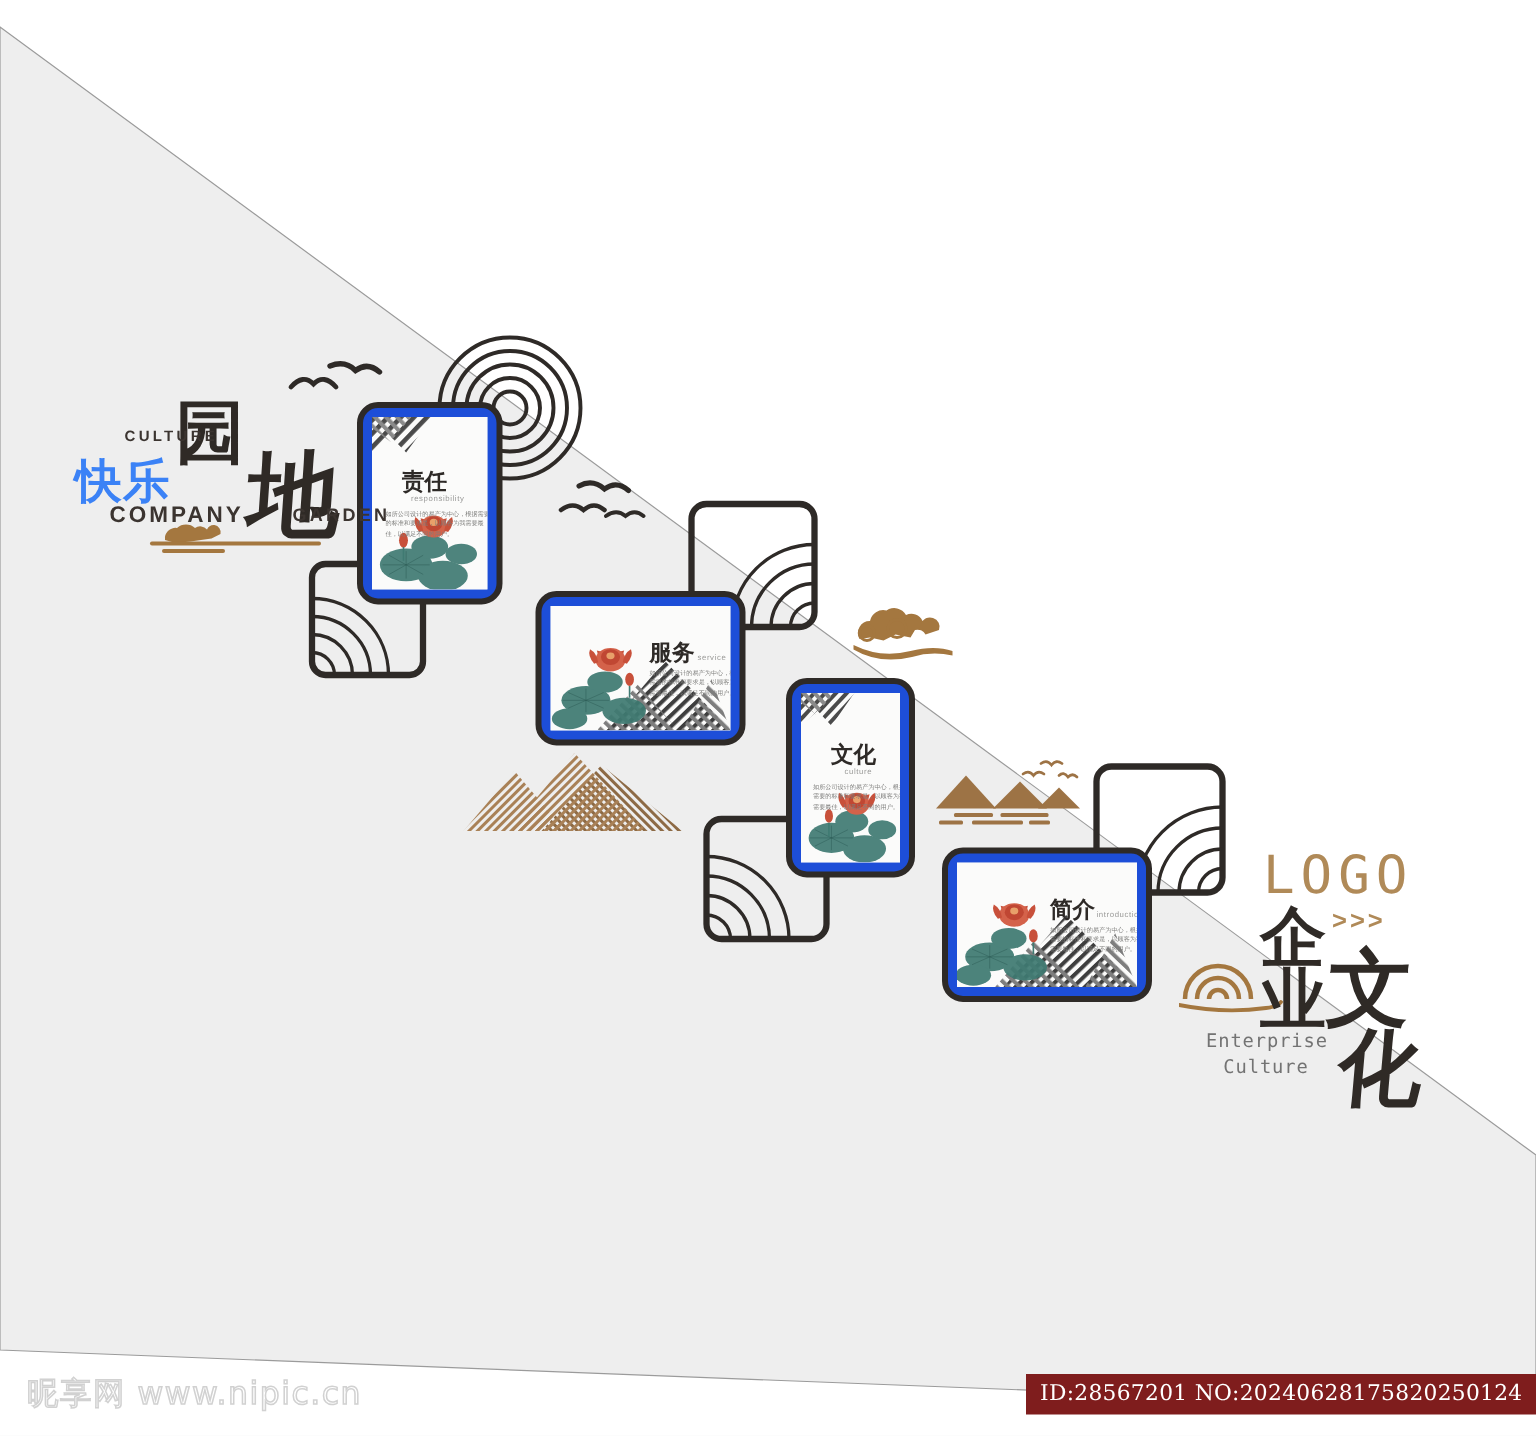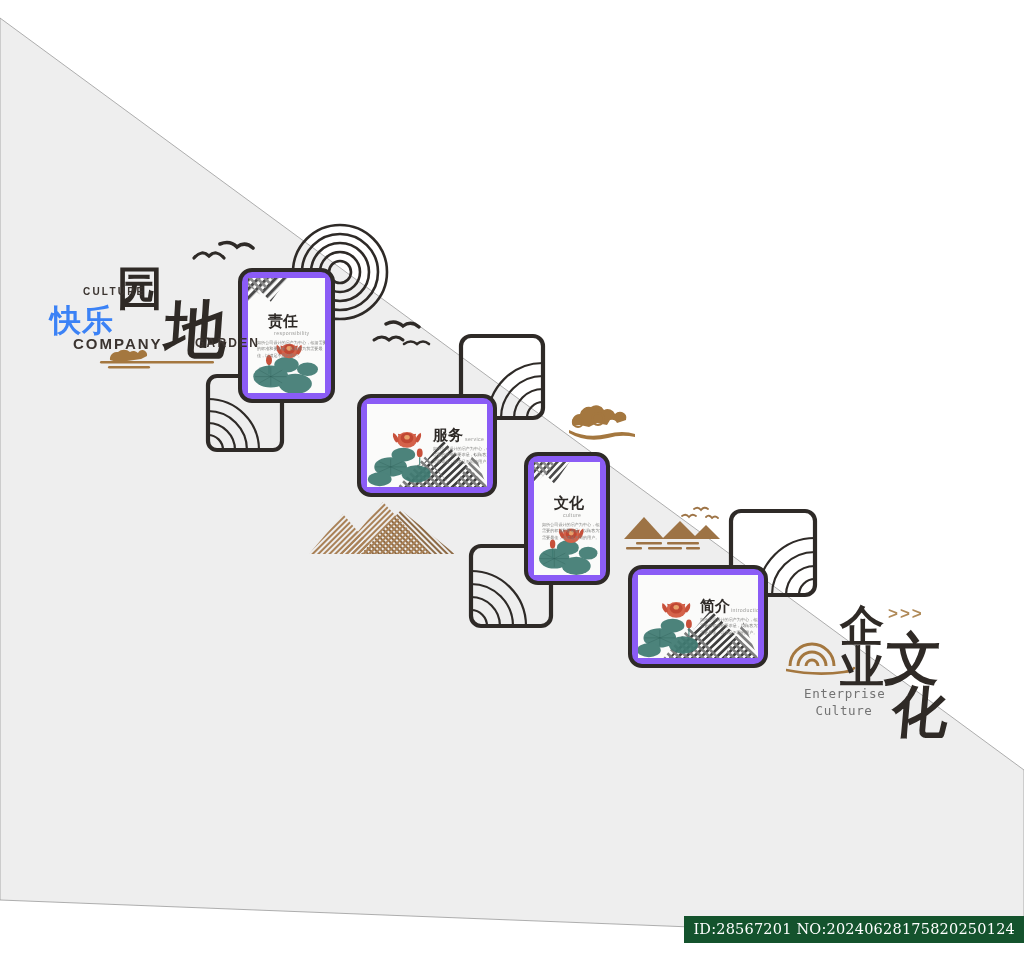--- a/index.html
+++ b/index.html
@@ -50,42 +50,42 @@
   .lb-hua{position:absolute;left:112px;top:115px;font-size:56px;color:#2f2a26;font-weight:700;
           font-family:"DejaVu Sans","Liberation Sans",sans-serif;transform:skewX(-5deg);}
   .lb-en{position:absolute;left:24px;top:126px;font-size:12.5px;color:#737373;
          letter-spacing:0.6px;line-height:1.35;text-align:center;width:80px;
          font-family:"DejaVu Sans Mono","Liberation Mono",monospace;}
   .lb-arrows{position:absolute;left:108px;top:44px;font-size:17px;color:#b08a58;
              letter-spacing:2px;font-weight:700;}
 
   
   .card{position:absolute;border:4px solid #2e2a27;border-radius:14px;
-        background:#8b5cf6;overflow:hidden;box-sizing:border-box;}
+        background:#1d4ed8;overflow:hidden;box-sizing:border-box;}
   .card-inner{position:absolute;inset:6px;background:#fbfbfa;overflow:hidden;}
   .card-title{position:absolute;color:#2e2a27;font-weight:700;
               font-family:"DejaVu Sans","Liberation Sans",sans-serif;}
   .card-sub{position:absolute;color:#9a9a98;letter-spacing:0.4px;}
   .card-body{position:absolute;color:#7d7d7b;line-height:1.55;}
 
   
   .p-title{font-size:15px;}
   .p-sub{font-size:5.2px;}
   .p-body{font-size:4.1px;}
 
   
   .l-title{font-size:15px;}
   .l-sub{font-size:5.2px;}
   .l-body{font-size:4.1px;}
 
   
   .wm{position:absolute;left:18px;top:915px;font-size:21px;color:#fff;
       -webkit-text-stroke:1px #cfcfcf;letter-spacing:1px;opacity:.95;
       font-family:"DejaVu Sans","Liberation Sans",sans-serif;}
-  .idbadge{position:absolute;right:0px;top:916px;background:#14532d;color:#fff;
+  .idbadge{position:absolute;right:0px;top:916px;background:#7f1d1d;color:#fff;
            font-size:14.5px;padding:5px 9px 6px 9px;letter-spacing:.2px;
            font-family:"DejaVu Serif","Liberation Serif",serif;white-space:nowrap;}
 </style>
 </head>
 <body>
 
 <div id="stage">
 
   <div class="wall"></div>
   <svg class="wall-edge" width="1024" height="957" viewBox="0 0 1024 957">
@@ -394,26 +394,28 @@
   <div class="headline">
     <div class="hl-yuan">园</div>
     <div class="hl-di">地</div>
     <div class="hl-kuaile">快乐</div>
     <div class="hl-culture">CULTURE</div>
     <div class="hl-company">COMPANY</div>
     <div class="hl-garden">GARDEN</div>
   </div>
 
   <div class="logoblock">
+    <div class="lb-logo">LOGO</div>
     <div class="lb-arrows">&gt;&gt;&gt;</div>
     <div class="lb-qi">企</div>
     <div class="lb-ye">业</div>
     <div class="lb-wen">文</div>
     <div class="lb-hua">化</div>
     <div class="lb-en">
       <div>Enterprise</div>
       <div>Culture</div>
     </div>
   </div>
 
+  <div class="wm">昵享网 www.nipic.cn</div>
   <div class="idbadge">ID:28567201 NO:20240628175820250124</div>
 
 </div>
 
 </body></html>

